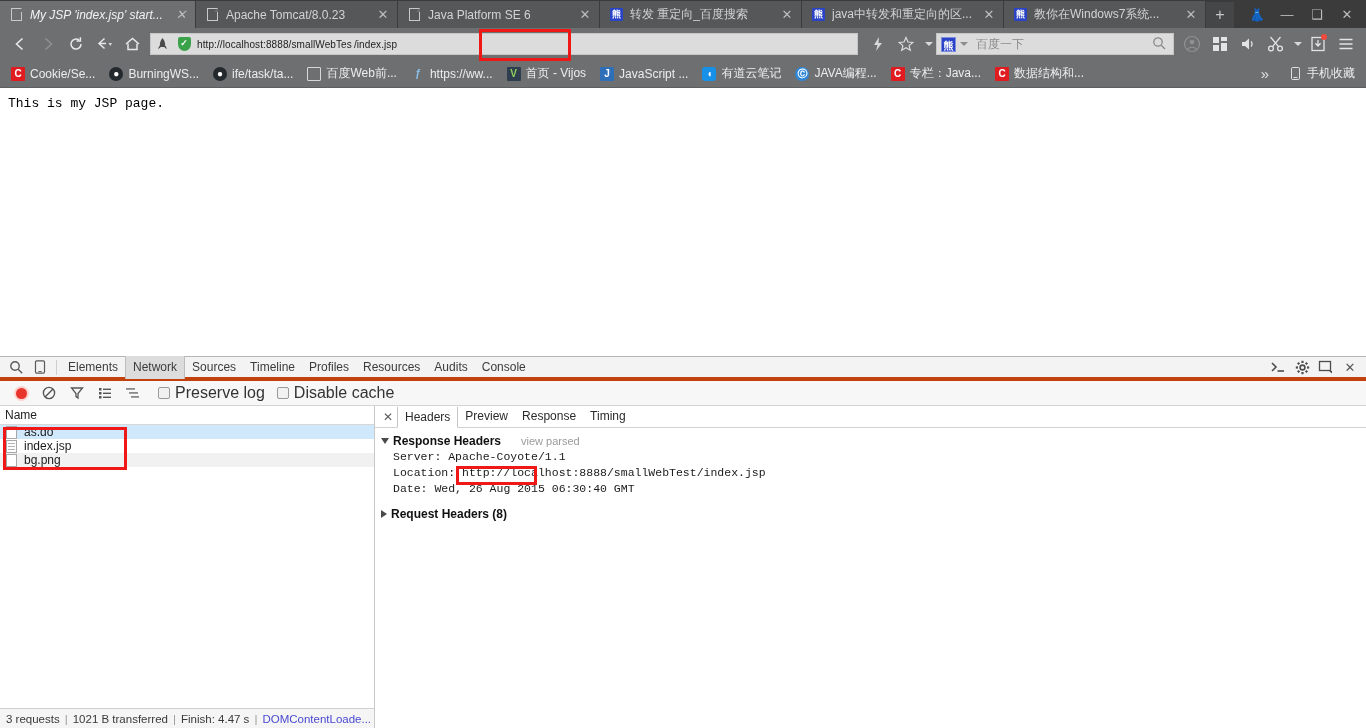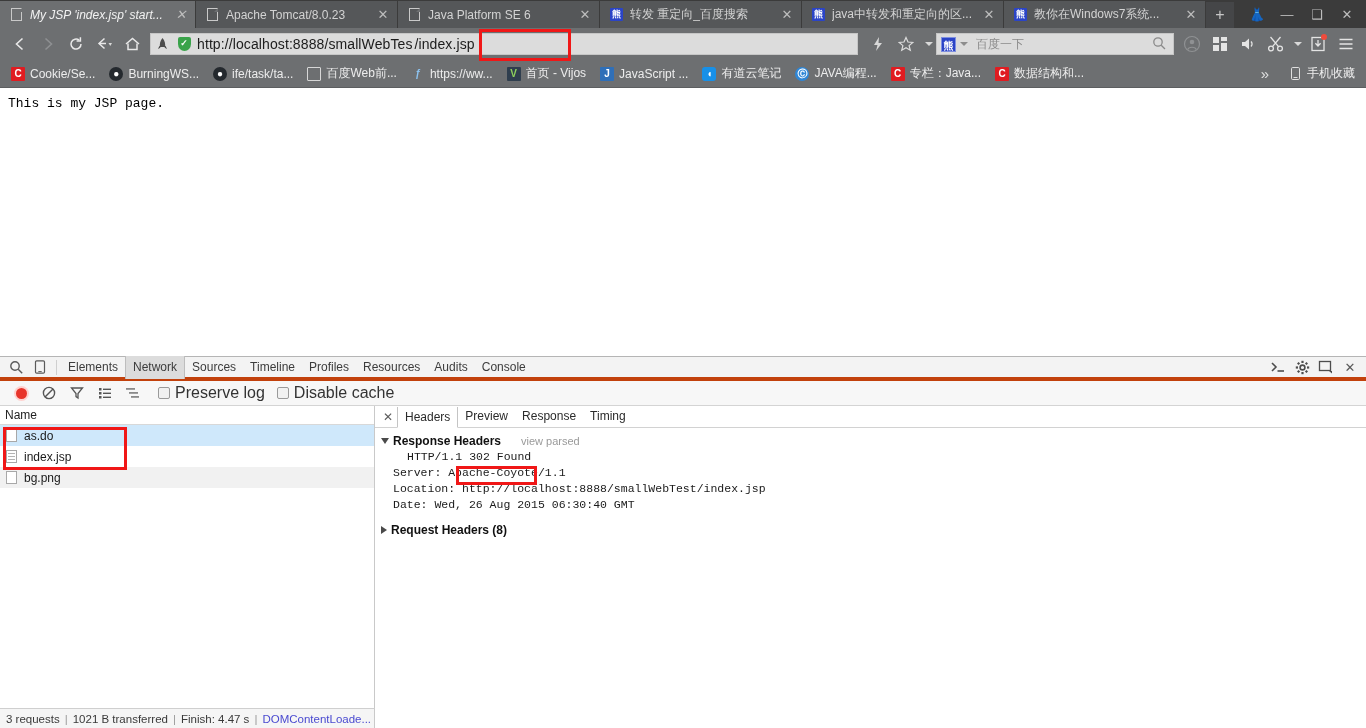--- a/index.html
+++ b/index.html
@@ -140,21 +140,21 @@
     width:13px; height:14px;
     background:#3aa34a;
     border-radius: 2px 2px 50% 50%;
     color:#fff;
     font-size:9px;
     line-height:12px;
     text-align:center;
     font-weight:bold;
   }
   .url-text {
-    font-size: 14px;
+    font-size: 10px;
     color: #1c1c1c;
     white-space: nowrap;
     padding-left: 2px;
     letter-spacing: .1px;
   }
   .url-highlight { position: relative; }
   .searchbox {
     width: 238px;
     height: 22px;
     background: #dcdcdc;
@@ -324,21 +324,21 @@
     height: 19px;
     line-height: 19px;
     font-size: 12px;
     padding-left: 5px;
     border-bottom: 1px solid #d8d8d8;
     background:#fff;
     color:#222;
   }
   .reqlist-rows { flex:1 1 auto; overflow:hidden; position:relative; }
   .req-row {
-    height: 21px;
+    height: 14px;
     display:flex;
     align-items:center;
     padding-left: 6px;
     font-size: 12px;
     color: #1a1a1a;
     cursor: pointer;
   }
   .req-row.sel { background: #cfe8fb; }
   .req-row.alt { background: #f1f1f1; }
   .req-ico {
@@ -814,24 +814,20 @@
       </div>
 
       <div class="headers-pane">
 
         <div class="hdr-section">
           <span class="tri open"></span>
           <span>Response Headers</span>
           <span class="view-parsed">view parsed</span>
         </div>
 
-        <div class="hdr-line indent">
-          <span>HTTP/1.1</span>
-          <span id="status-value">302 Found</span>
-        </div>
         <div class="hdr-line">Server: Apache-Coyote/1.1</div>
         <div class="hdr-line">Location: http://localhost:8888/smallWebTest/index.jsp</div>
         <div class="hdr-line">Date: Wed, 26 Aug 2015 06:30:40 GMT</div>
 
         <div class="hdr-section" style="margin-top:8px;">
           <span class="tri closed"></span>
           <span>Request Headers (8)</span>
         </div>
       </div>
     </div>

